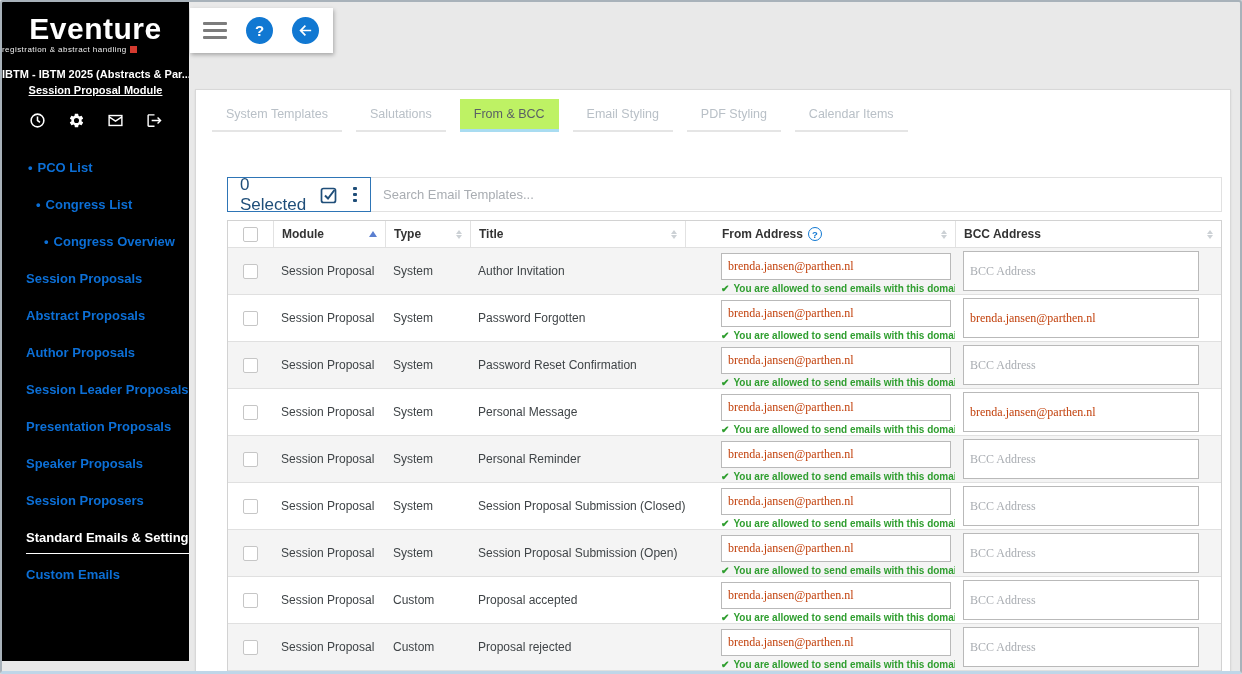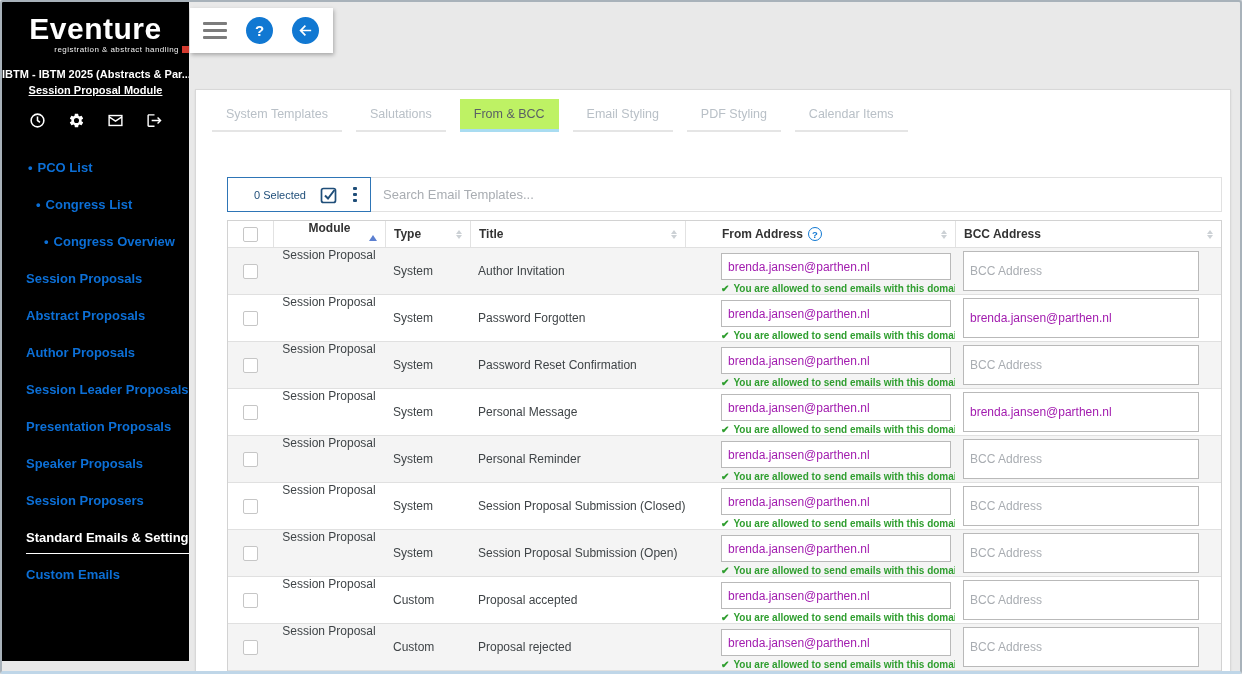--- a/index.html
+++ b/index.html
@@ -7,21 +7,21 @@
   .window {
     position:relative; width:1242px; height:674px; overflow:hidden;
     background:#e9e9e9;
     border:2px solid #a8b2ba; border-bottom:3px solid #bfd6e8; border-radius:3px;
   }
 
   
   .sidebar { position:absolute; left:0; top:0; width:187px; height:659px; background:#000; overflow:hidden; }
   .logo { margin-top:12px; text-align:center; color:#fff; }
   .logo-name { font-size:30px; font-weight:bold; letter-spacing:.5px; line-height:30px; }
-  .logo-tagline { font-size:8px; letter-spacing:.45px; margin-top:1px; display:flex; justify-content:flex-end; align-items:center; gap:3px; color:#f2f2f2;}
+  .logo-tagline { font-size:8px; letter-spacing:.45px; margin-top:1px; display:flex; justify-content:flex-start; align-items:center; gap:3px; color:#f2f2f2;}
   .logo-red { width:7px; height:7px; background:#d43a2f; display:inline-block; }
   .congress { margin-top:14px; text-align:center; color:#fff; font-size:11px; font-weight:bold; white-space:nowrap; }
   .module-link { margin-top:4px; text-align:center; color:#fff; font-size:11px; font-weight:bold; text-decoration:underline; cursor:pointer; }
   .side-icons { margin-top:16px; display:flex; justify-content:center; gap:22px; }
   .side-icons .ico { width:17px; height:17px; cursor:pointer; }
   .side-icons svg { width:100%; height:100%; display:block; }
 
   .nav { list-style:none; margin:20px 0 0 0; padding:0; }
   .nav li { height:37px; display:flex; align-items:center; padding-left:24px; cursor:pointer;
             color:#0c6fd6; font-size:13px; font-weight:600; white-space:nowrap; }
@@ -47,21 +47,21 @@
           border:1px solid #d8d8d8; box-shadow:0 1px 2px rgba(0,0,0,.08); overflow:hidden; }
 
   
   .tabs { display:flex; gap:14px; padding:9px 0 0 16px; }
   .tab { font-size:12.5px; color:#b9c0c7; padding:8px 14px 9px; border-bottom:2px solid #e5e5e5; cursor:pointer; white-space:nowrap; }
   .tab.active { color:#5a6065; background:#bef264; border-bottom:3px solid #a9dcf1; padding-bottom:8px; }
 
   
   .toolbar { position:absolute; left:31px; top:87px; width:995px; height:35px; display:flex; }
   .selected-box { width:144px; height:100%; border:1px solid #2e75b6; background:#fff; display:flex; align-items:center; padding:0 8px 0 12px; cursor:pointer; }
-  .selected-label { font-size:11px; color:#1f4e79; flex:1;text-align:center; }
+  .selected-label { font-size:17px; color:#1f4e79; flex:1; }
   .cbx-ico { width:18px; height:18px; margin-right:10px; cursor:pointer; }
   .kebab { width:14px; height:18px; display:flex; flex-direction:column; align-items:center; justify-content:center; gap:2.4px; cursor:pointer; }
   .kebab i { width:3.4px; height:3.4px; background:#1f4e79; border-radius:1px; }
   .search-box { flex:1; height:100%; border:1px solid #e1e1e1; border-left:none; display:flex; align-items:center; }
   .search-box input { border:none; outline:none; width:100%; font-size:13px; padding:0 12px; color:#444;
                       font-family:"Liberation Sans",sans-serif; background:transparent; }
   .search-box input::placeholder { color:#a9adb2; }
 
   
   .tbl { position:absolute; left:31px; top:130px; width:995px; border:1px solid #d2d2d2; }
@@ -75,29 +75,29 @@
   .sort-both .u { width:0;height:0;border-left:3.5px solid transparent;border-right:3.5px solid transparent;border-bottom:4.5px solid #ccd1d5; }
   .sort-both .d { width:0;height:0;border-left:3.5px solid transparent;border-right:3.5px solid transparent;border-top:4.5px solid #ccd1d5; }
   .help-circ { width:14px; height:14px; border-radius:50%; border:1.6px solid #1178d2; color:#1178d2;
                font-size:9.5px; font-weight:bold; display:inline-flex; align-items:center; justify-content:center;
                margin-left:5px; cursor:pointer; }
 
   .trow { display:flex; height:47px; border-top:1px solid #e0e0e0; background:#fff; }
   .trow.odd { background:#f4f4f4; }
   .cell { display:flex; align-items:center; padding:0 8px; font-size:12px; color:#3f4447; overflow:hidden; white-space:nowrap; }
   .col-cb { width:45px; justify-content:center; }
-  .col-module { width:112px;flex-direction:column; }
+  .col-module { width:112px; }
   .col-type { width:85px; }
   .col-title { width:215px; }
   .col-from { width:270px;padding-left:36px; }
   .col-bcc { flex:1; }
   .cb { width:15px; height:15px; border:1px solid #c6c6c6; border-radius:2px; background:#fff; cursor:pointer; }
   .from-cell { flex-direction:column; align-items:flex-start; justify-content:flex-start; padding-top:5px; }
-  .txt { height:40px; border:1px solid #b9b9b9; font-size:12px; padding:0 6px; color:#a21caf;
-         font-family:Liberation Sans, sans-serif; background:#fff; outline:none; }
+  .txt { height:40px; border:1px solid #b9b9b9; font-size:12px; padding:0 6px; color:#c2410c;
+         font-family:Liberation Serif, serif; background:#fff; outline:none; }
   .txt::placeholder { color:#a9adb2; }
   .from-input { width:230px; }
   .bcc-input { width:236px; }
   .domain-msg { margin-top:3px; font-size:10px; font-weight:600; color:#2f9e2f; display:flex; align-items:center; gap:4px; }
 </style>
 </head>
 <body>
 
 <div class="window">
 

